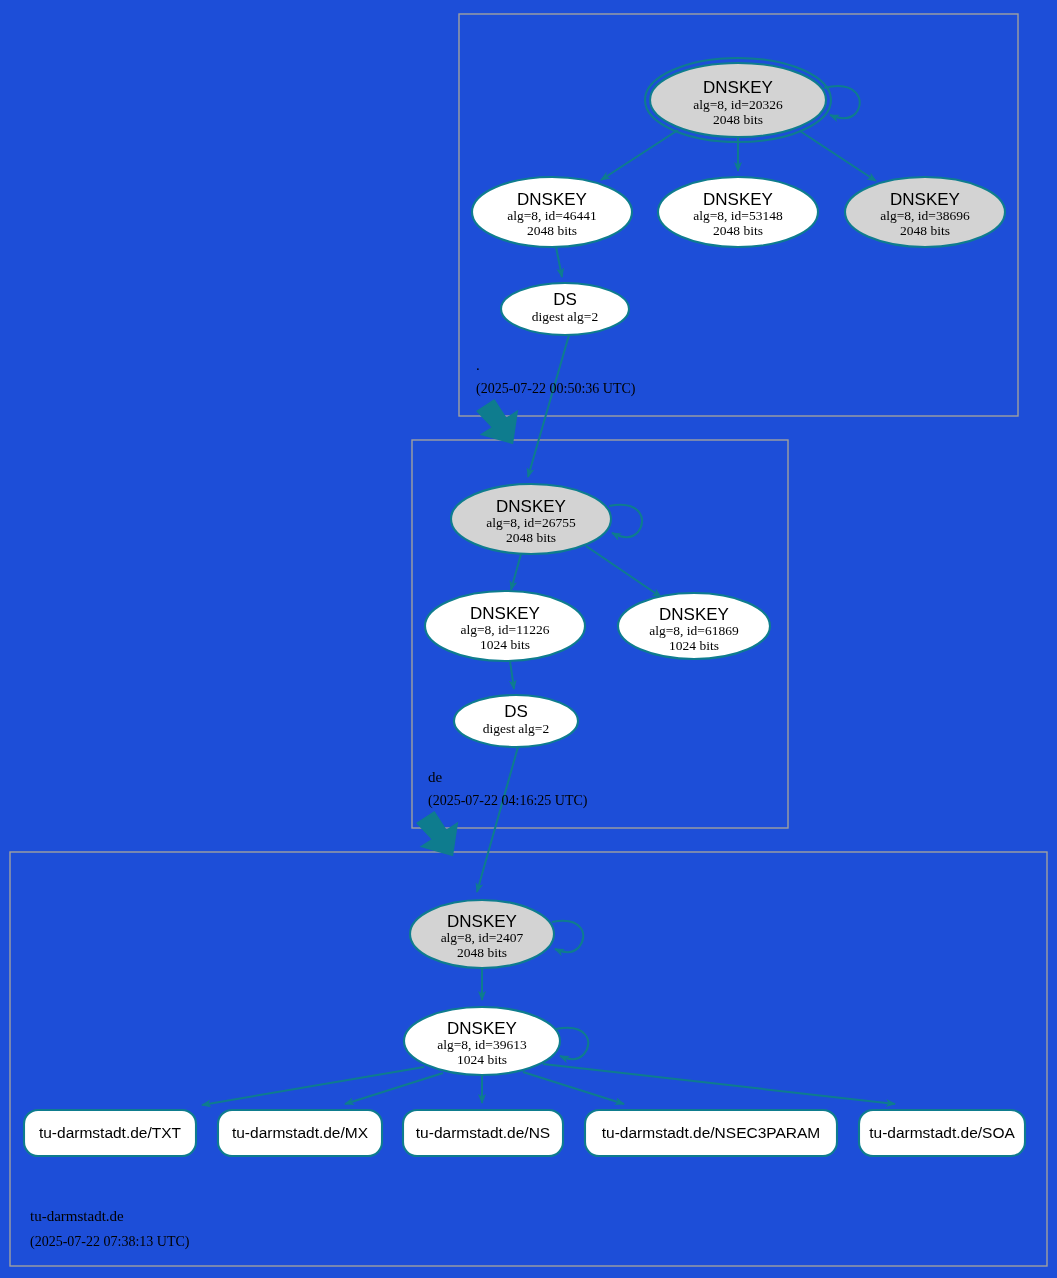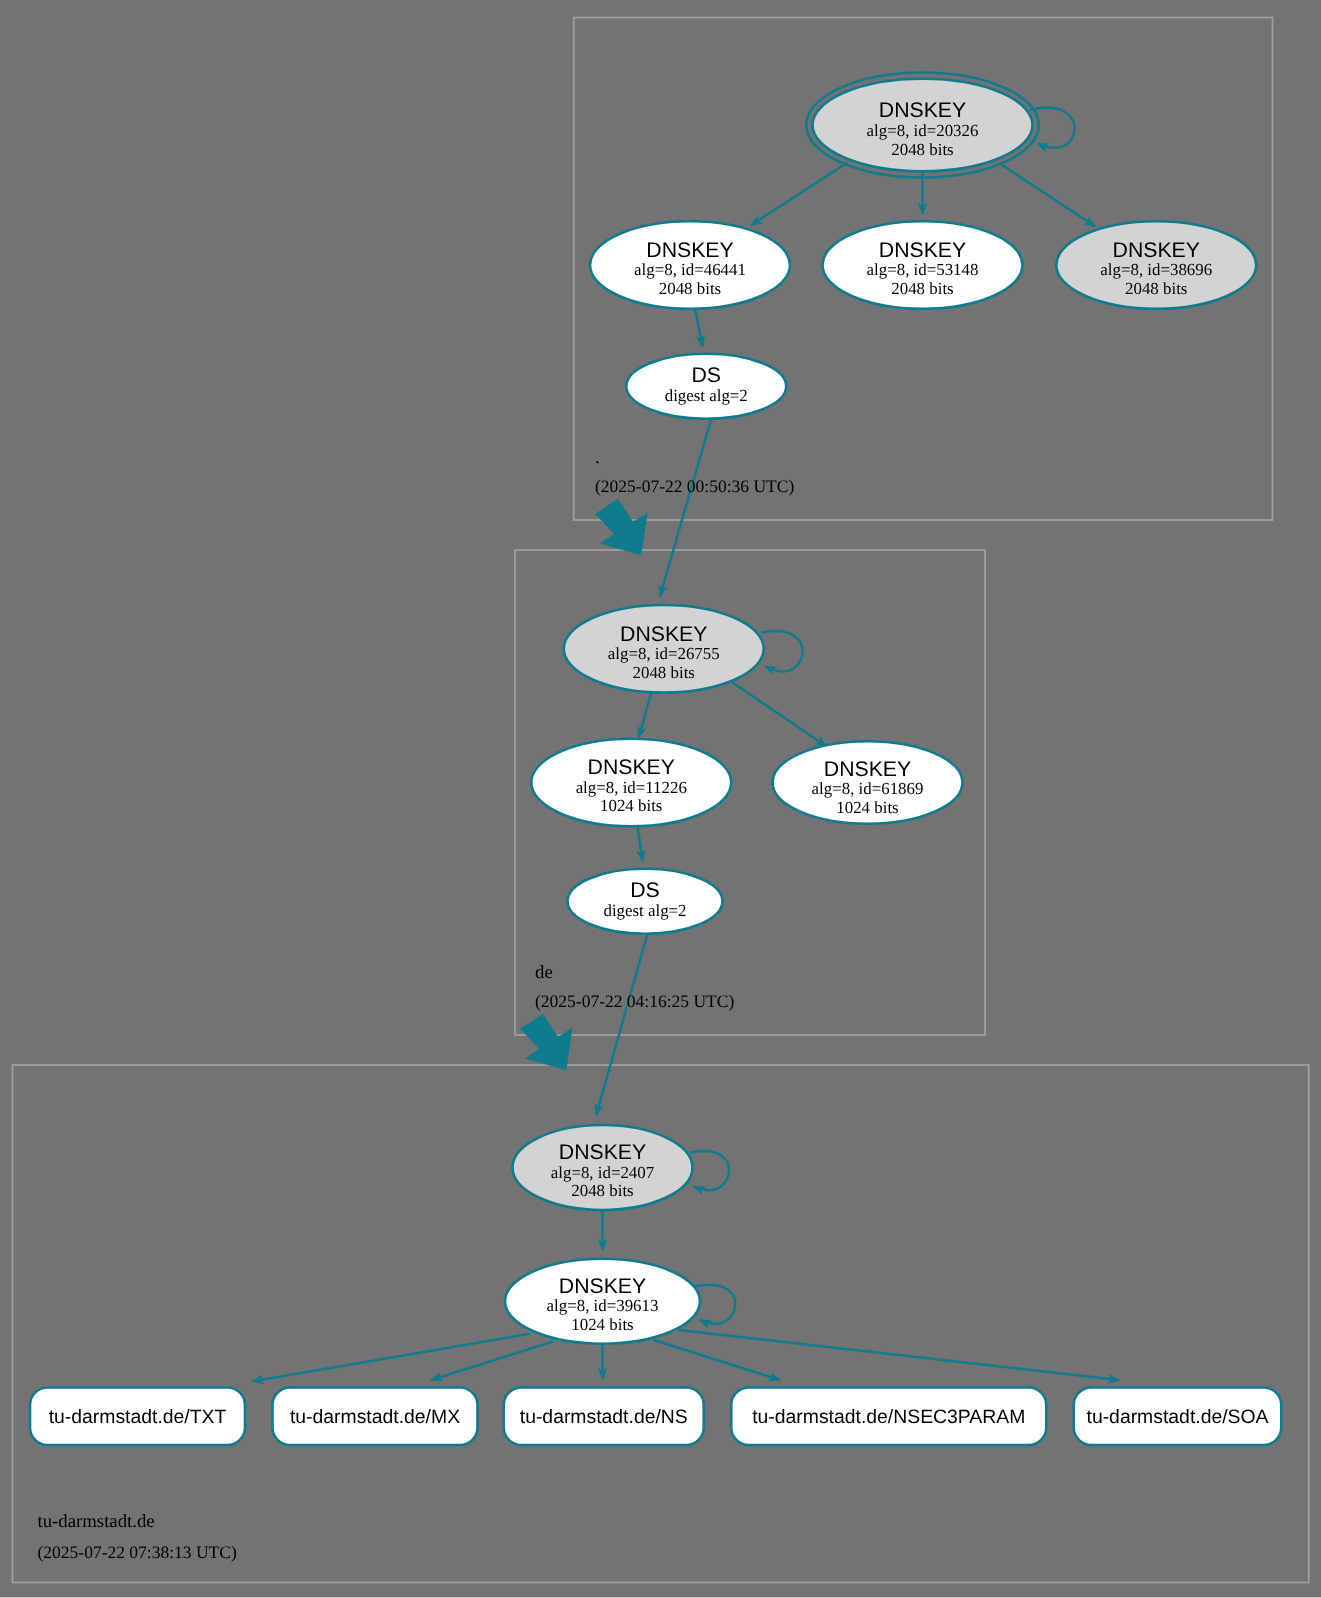--- a/index.html
+++ b/index.html
@@ -8,21 +8,21 @@
     background: #ffffff;
   }
   body {
     font-family: "Liberation Sans", sans-serif;
   }
   #diagram-root {
     position: relative;
     width: 1057px;
     height: 1278px;
     overflow: hidden;
-    background: #737373;
+    background: #1d4ed8;
   }
   svg.graph {
     display: block;
     width: 1057px;
     height: 1278px;
   }
   .zone-box {
     fill: none;
     stroke: #a0a0a0;
     stroke-width: 1.4;

